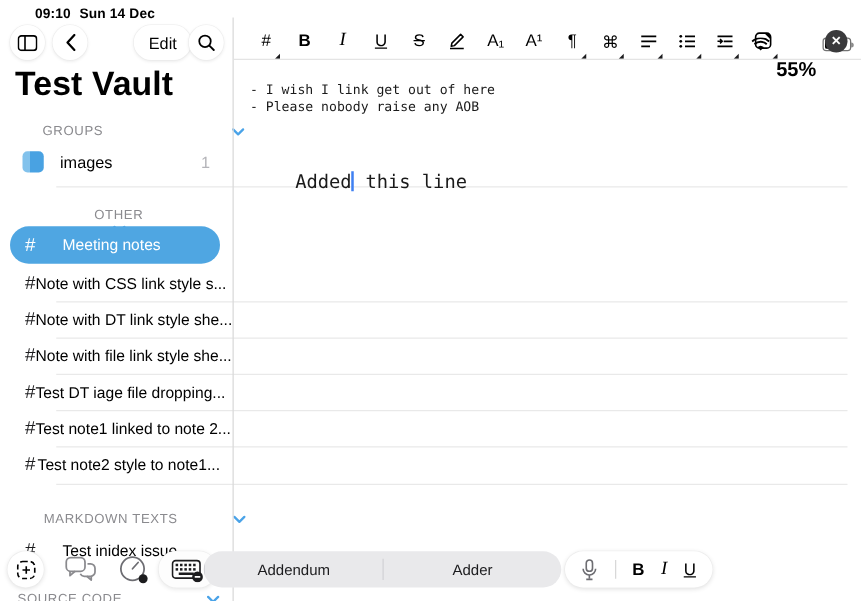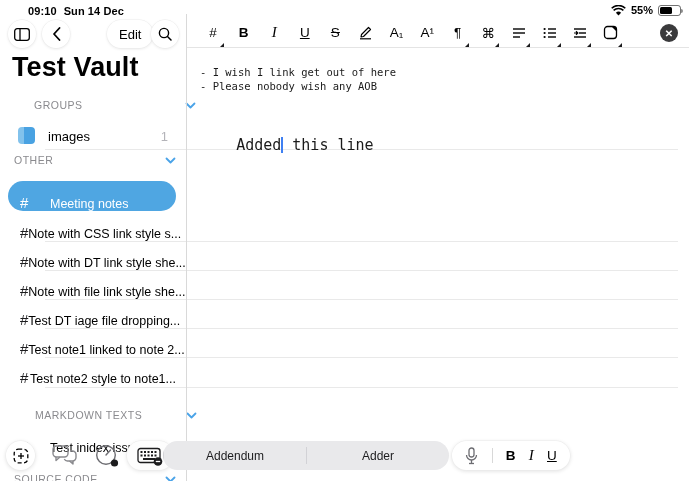--- a/index.html
+++ b/index.html
@@ -6,34 +6,34 @@
   html,body { background:#888; }
   #screen {
     position:relative; width:689px; height:481px; background:#fff;
     font-family:"Liberation Sans", sans-serif; overflow:hidden; margin:0 auto;
     color:#000;
   }
   
   .statusbar-left { position:absolute; left:28px; top:5px; font-size:11px; font-weight:700; letter-spacing:.1px; }
   .statusbar-left .date { font-weight:600; margin-left:7px; }
   .statusbar-right { position:absolute; right:8px; top:4px; display:flex; align-items:center; gap:5px; }
-  .statusbar-right .pct { font-size:11px; font-weight:700; }
+  .statusbar-right .pct { font-size:16px; font-weight:700;margin-top:44px; }
   .batt { position:relative; width:23px; height:11px; border:1px solid rgba(0,0,0,.55); border-radius:3px; }
   .batt .fill { position:absolute; left:1px; top:1px; bottom:1px; width:55%; background:#000; border-radius:1.5px; }
   .batt .nub { position:absolute; right:-3px; top:3px; width:2px; height:4px; background:rgba(0,0,0,.45); border-radius:0 2px 2px 0; }
   
   .circle-btn { position:absolute; width:28px; height:28px; border-radius:50%; background:#fff;
     box-shadow:0 0 0 0.5px #ececec, 0 1px 3px rgba(0,0,0,.10); display:flex; align-items:center; justify-content:center; }
   .pill-btn { position:absolute; height:28px; border-radius:14px; background:#fff;
     box-shadow:0 0 0 0.5px #ececec, 0 1px 3px rgba(0,0,0,.10); display:flex; align-items:center; justify-content:center;
     font-size:13px; padding:0 12px; }
   .vault-title { position:absolute; left:12px; top:52px; font-size:27px; font-weight:700; letter-spacing:.1px; }
   .sec-head { position:absolute; left:14px; width:162px; font-size:10.5px; font-weight:500; color:#8a8a8e; letter-spacing:.5px; display:flex; justify-content:space-between; align-items:center; }
   .chev { width:11px; height:11px; flex:0 0 auto; }
-  .s-row { position:absolute; left:8px; width:168px; height:29px; display:flex; align-items:flex-end; }
+  .s-row { position:absolute; left:8px; width:168px; height:29px; display:flex; align-items:center; }
   .s-row .hash { width:30px; margin-left:12px; font-size:15px; color:#1c1c1e; text-align:left; }
   .s-row .lbl { font-size:12.5px; color:#000; white-space:nowrap; }
   .s-row .cnt { margin-left:auto; margin-right:8px; font-size:13px; color:#b4b4b9; }
   .s-row.selected { background:#4fa6e2; border-radius:15px; height:30px; }
   .s-row.selected .hash, .s-row.selected .lbl { color:#fff; }
   .hairline { position:absolute; left:45px; right:11px; height:1px; background:#e9e9e9; }
   .grp-icon { width:17px; height:17px; border-radius:4px; margin-left:10px; margin-right:13px;
     background:linear-gradient(90deg,#82c2ec 0 36%,#49a2e2 36%); }
   .v-divider { position:absolute; left:186px; top:14px; bottom:0; width:1px; background:#d9d9d9; }
   
@@ -133,21 +133,21 @@
         </svg>
       </span>
   </div>
   <div class="s-row" style="top:115px;">
     <span class="grp-icon"></span>
     <span class="lbl" style="font-size:13px;">images</span>
     <span class="cnt">1</span>
   </div>
   <div class="hairline" style="top:149px;"></div>
 
-  <div class="sec-head" style="top:154px;">
+  <div class="sec-head" style="top:166px;flex-direction:column;">
     <span>OTHER</span>
     <span class="chev">
         <svg width="11" height="11" viewBox="0 0 11 11">
           <polyline points="1.5,3.5 5.5,7.5 9.5,3.5" fill="none" stroke="#4aa3e8" stroke-width="1.8" stroke-linecap="round" stroke-linejoin="round"></polyline>
         </svg>
       </span>
   </div>
 
   <div class="s-row selected" style="top:181px;">
     <span class="hash">#</span>
@@ -290,21 +290,21 @@
       </span>
         <i class="corner"></i>
     </div>
   </div>
   <div class="close-btn">
       <span>✕</span>
     </div>
   <div class="tb-hairline"></div>
 
   <div class="ed-line small" style="top:66px;">- I wish I link get out of here</div>
-  <div class="ed-line small" style="top:80px;">- Please nobody wish any AOB</div>
+  <div class="ed-line small" style="top:80px;">- Please nobody raise any AOB</div>
   <div class="ed-line big" style="top:118px;text-align:center;">
     <span>Added</span><span class="caret"></span><span> this line</span>
   </div>
 
   <div class="acc acc-circle" style="position:absolute; height:29px;">
     <span>
       <svg width="16" height="16" viewBox="0 0 16 16">
           <rect x="1.2" y="1.2" width="13.6" height="13.6" rx="4" fill="none" stroke="#000" stroke-width="1.3" stroke-dasharray="4 2.4"></rect>
           <line x1="8" y1="5" x2="8" y2="11" stroke="#000" stroke-width="1.3"></line>
           <line x1="5" y1="8" x2="11" y2="8" stroke="#000" stroke-width="1.3"></line>

